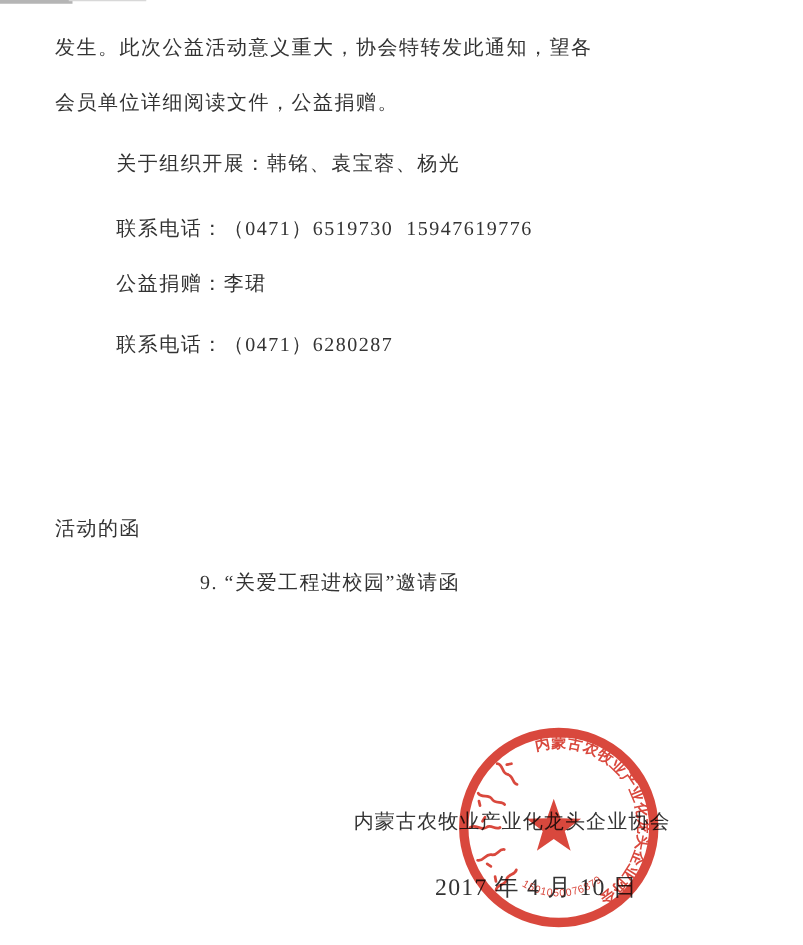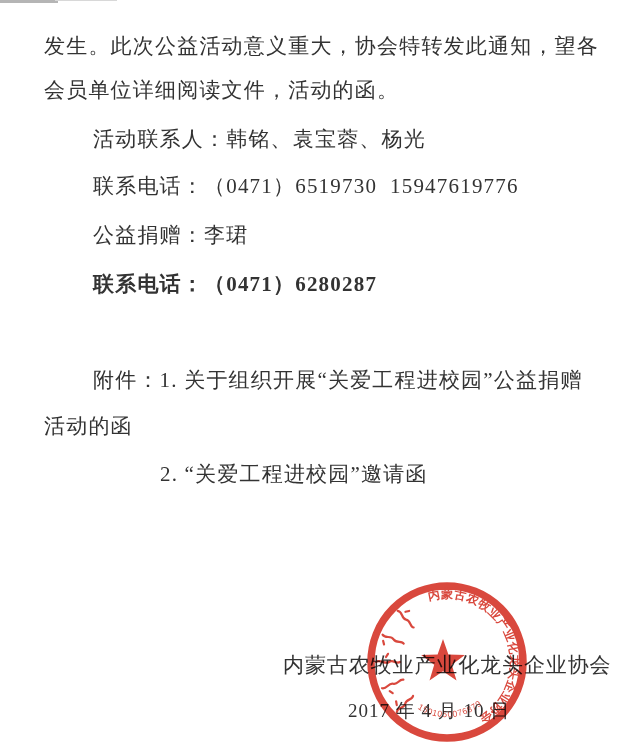--- a/index.html
+++ b/index.html
@@ -6,31 +6,31 @@
   #page{
     position:relative;
     width:642px;height:756px;
     background:#ffffff;
     overflow:hidden;
     font-family:"Liberation Serif","DejaVu Serif",serif;
   }
   .t{
     position:absolute;
     white-space:pre;
-    font-size:21px;
+    font-size:16px;
     letter-spacing:1.2px;
     color:#333333;
     line-height:1.2;
   }
   .l1{left:44px;top:13px;}
   .l2{left:44px;top:57px;}
   .l3{left:93px;top:106px;}
   .l4{left:93px;top:154px;margin-top:20px;}
   .l5{left:93px;top:202px;}
-  .l6{left:93px;top:251px;font-weight:bold;}
+  .l6{left:93px;top:251px;}
   .a1{left:93px;top:347px;}
   .a2{left:44px;top:392px;margin-top:22px;}
   .a3{left:160px;top:441px;}
   .sig{left:283px;top:632px;letter-spacing:0.9px;}
   .date{left:348px;top:681px;font-size:19px;letter-spacing:1px;}
   #seal{
     position:absolute;
     left:366px;top:581px;
     width:162px;height:162px;
     mix-blend-mode:multiply;
@@ -41,30 +41,29 @@
 </style>
 </head>
 <body>
 
 <div id="page">
 
   <div class="artifact1"></div>
   <div class="artifact2"></div>
 
   <p class="t l1">发生。此次公益活动意义重大，协会特转发此通知，望各</p>
-  <p class="t l2">会员单位详细阅读文件，活动的函。</p>
+  <p class="t l2">会员单位详细阅读文件，公益捐赠。</p>
 
-  <p class="t l3">活动联系人：韩铭、袁宝蓉、杨光</p>
+  <p class="t l3">关于组织开展：韩铭、袁宝蓉、杨光</p>
   <p class="t l4">联系电话：（0471）6519730  15947619776</p>
   <p class="t l5">公益捐赠：李珺</p>
   <p class="t l6">联系电话：（0471）6280287</p>
 
-  <p class="t a1">附件：1. 关于组织开展“关爱工程进校园”公益捐赠</p>
   <p class="t a2">活动的函</p>
-  <p class="t a3">2. “关爱工程进校园”邀请函</p>
+  <p class="t a3">9. “关爱工程进校园”邀请函</p>
 
   <p class="t sig">内蒙古农牧业产业化龙头企业协会</p>
   <p class="t date">2017 年 4 月 10 日</p>
 
   <svg id="seal" viewBox="0 0 162 162" xmlns="http://www.w3.org/2000/svg">
     <defs>
       <path id="sealArcTop" d="M 17,81 A 64,64 0 0 1 145,81 A 64,64 0 0 1 17,81" fill="none"></path>
       <path id="sealArcBottom" d="M 42,120 A 55,55 0 0 0 120,120" fill="none"></path>
     </defs>
 

